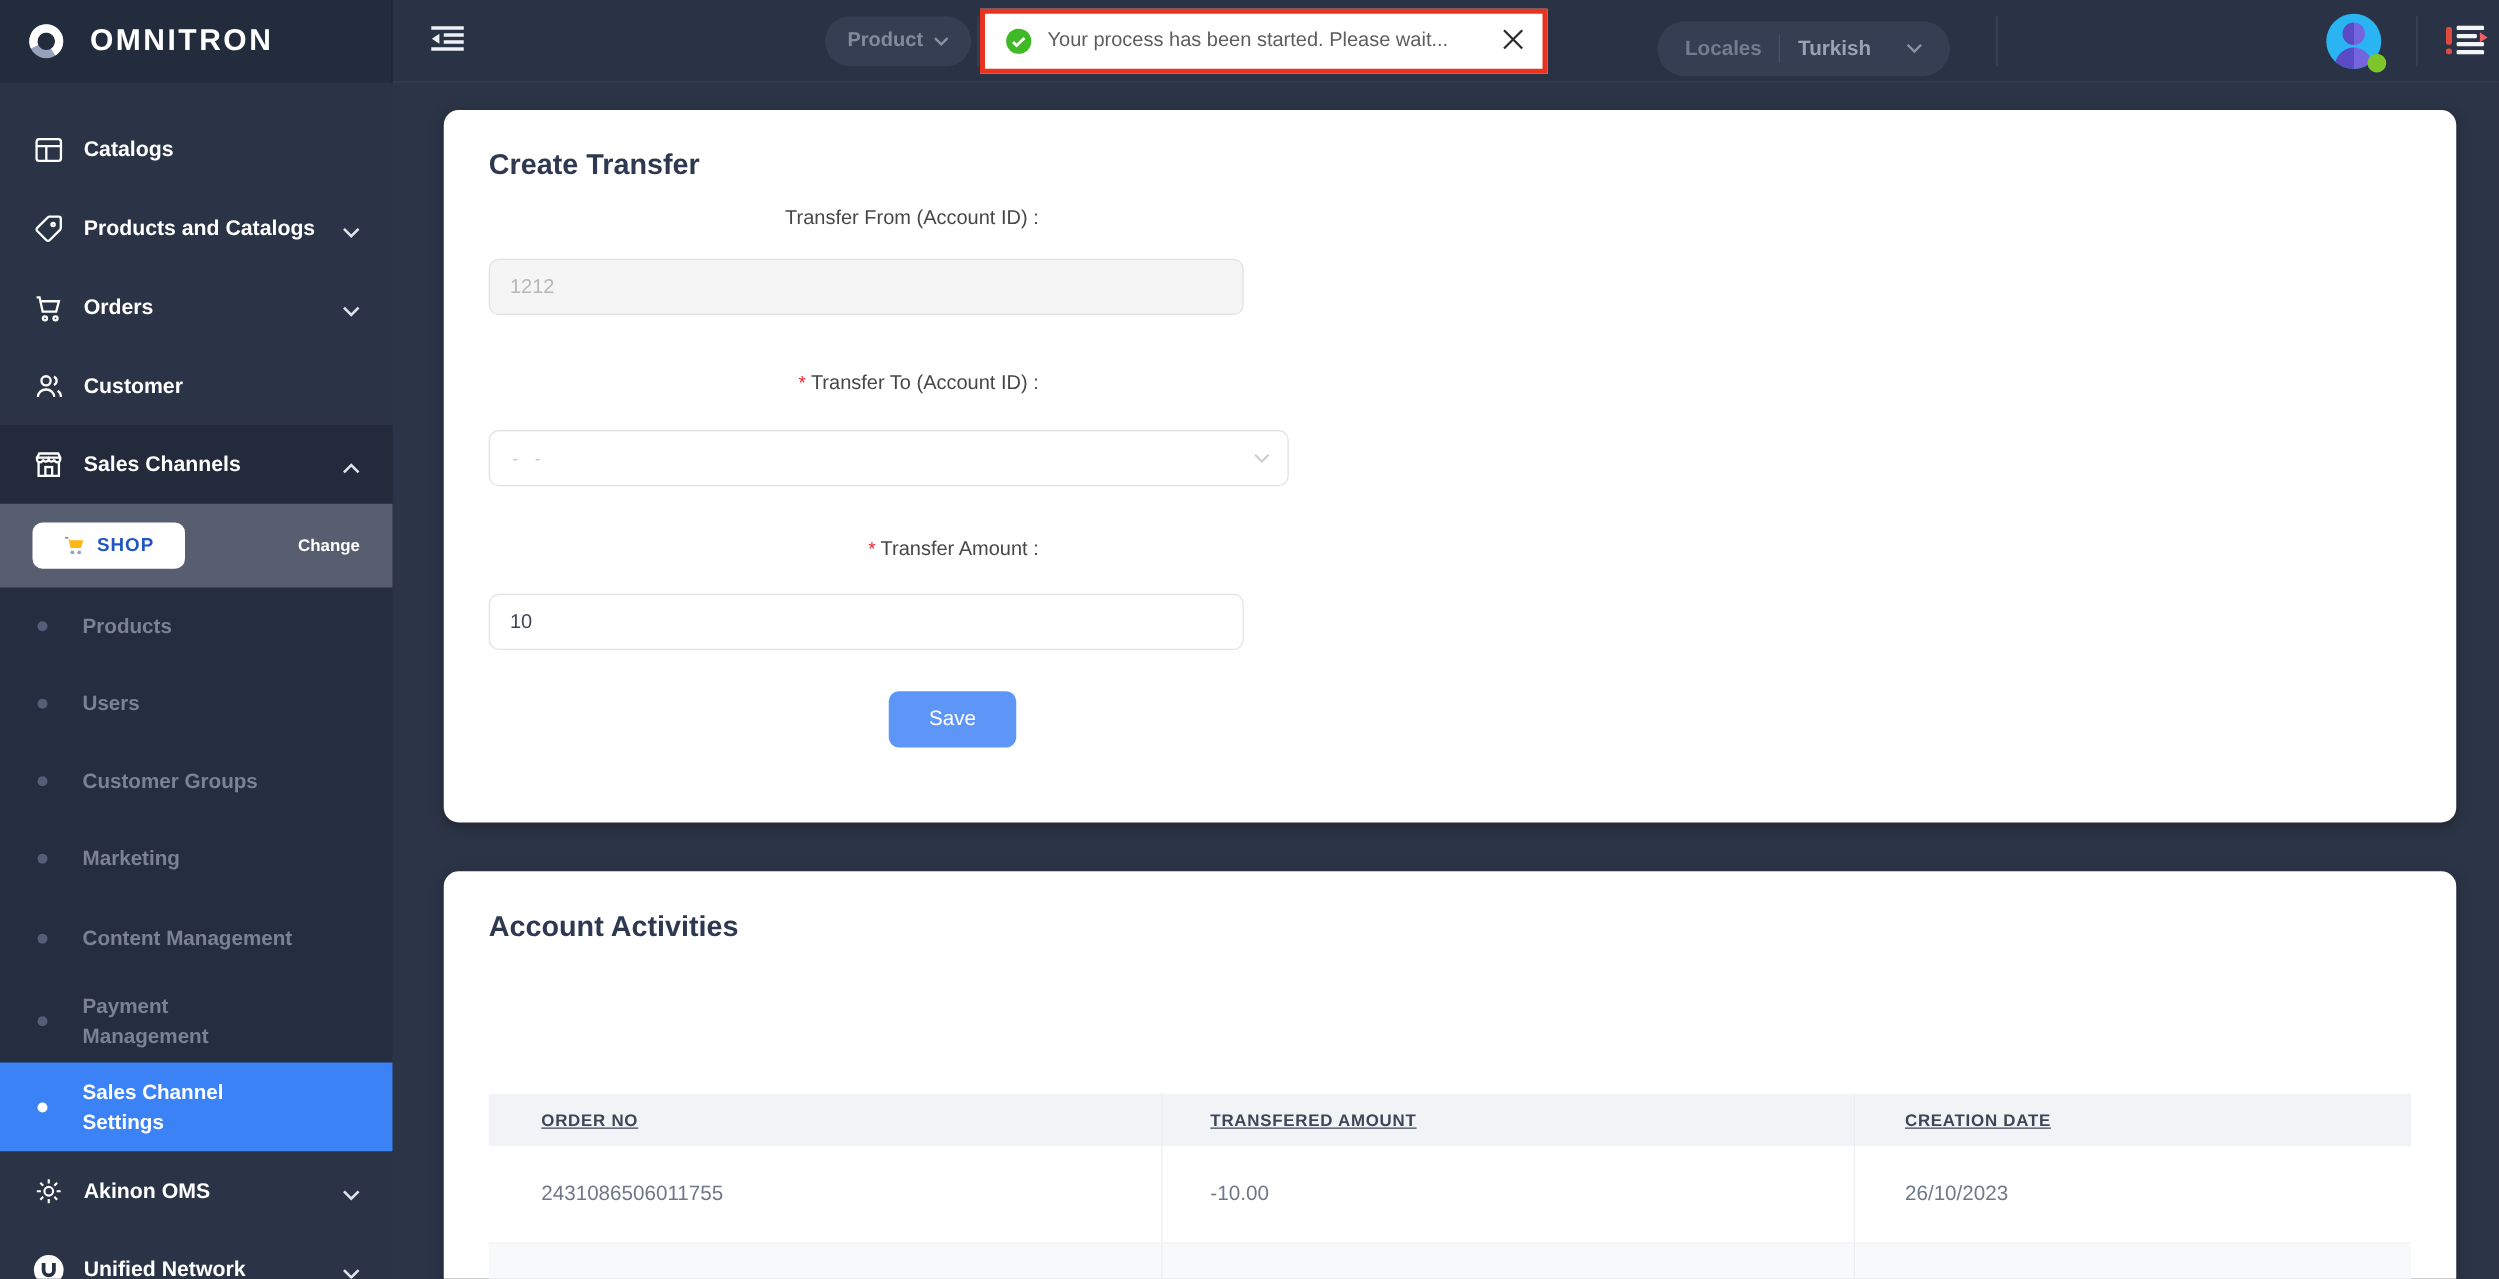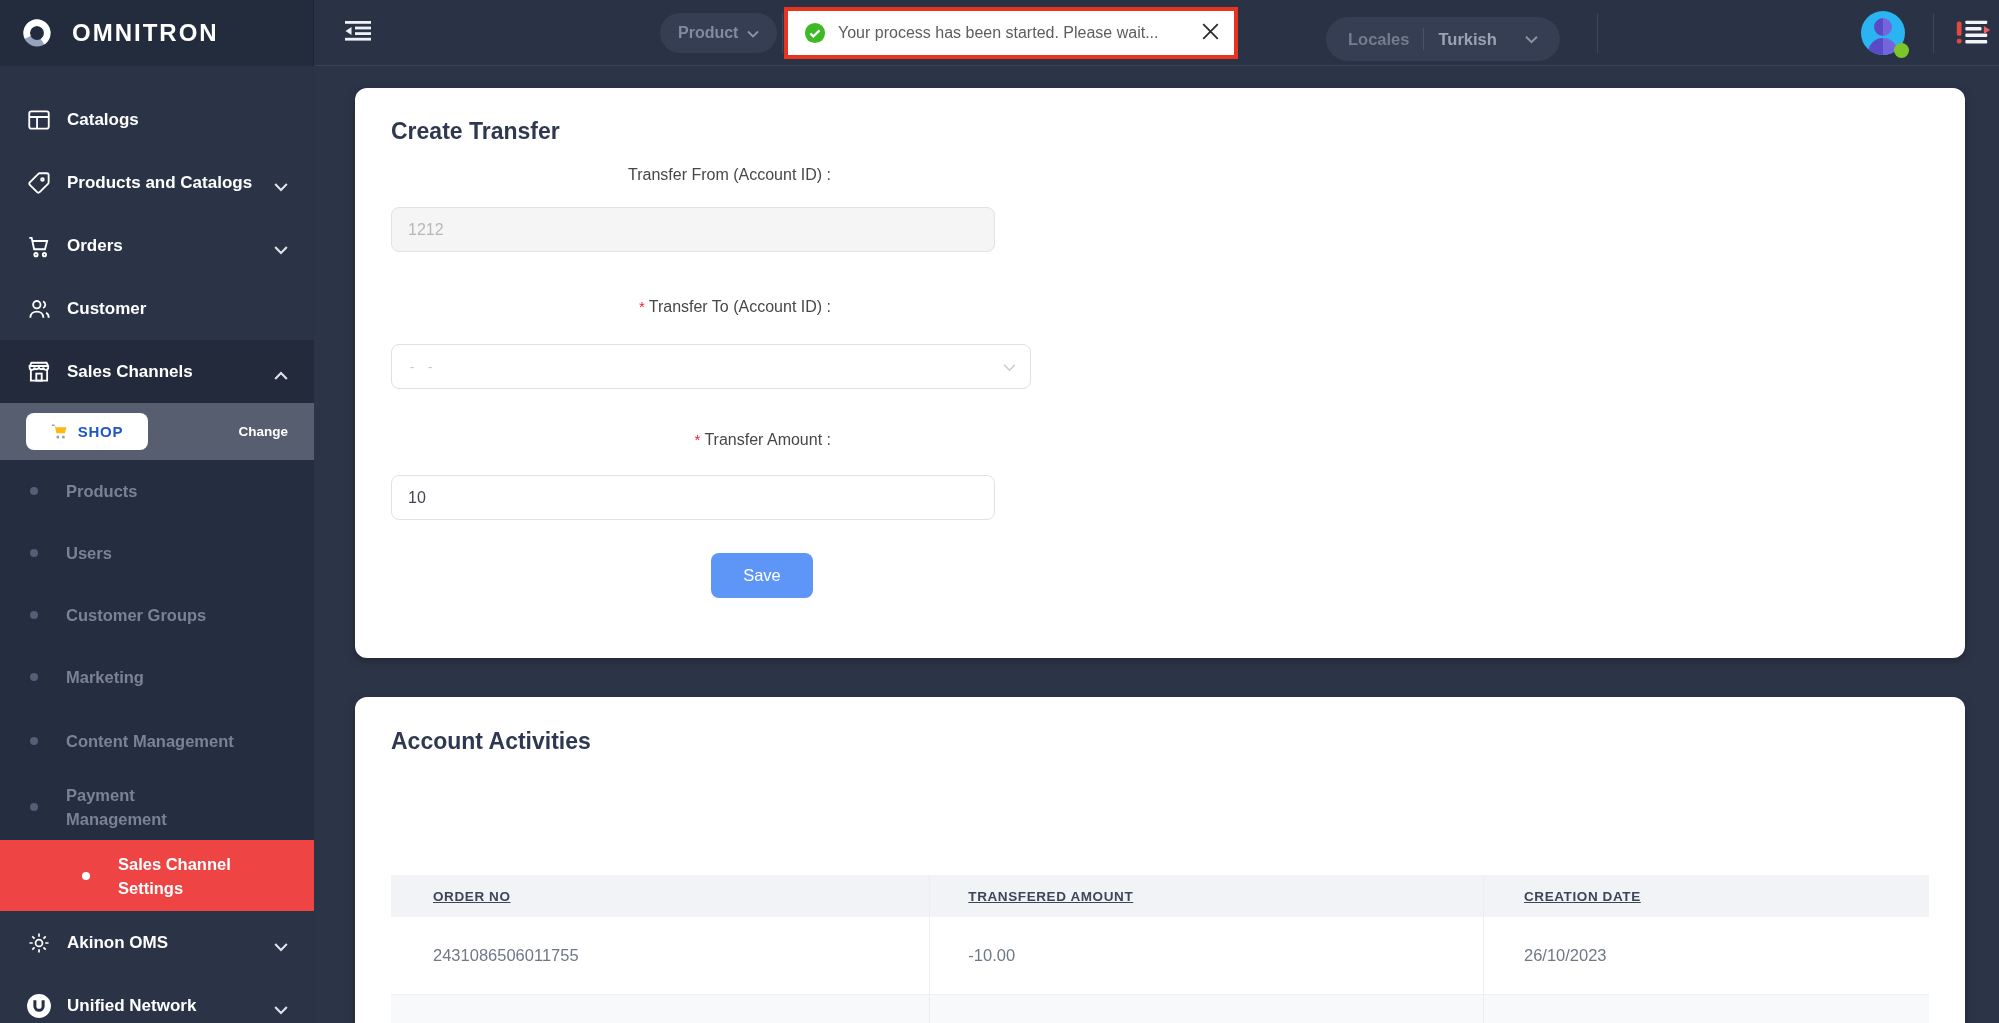--- a/index.html
+++ b/index.html
@@ -25,39 +25,39 @@
   .side-item {
     height:63px; display:flex; align-items:center; padding:0 26px; cursor:pointer;
   }
   .side-item .icn { width:26px; height:26px; flex:0 0 26px; color:#fff; }
   .side-item .lbl { margin-left:15px; font-size:17px; font-weight:bold; color:#fff; }
   .side-item .chev { margin-left:auto; color:#dfe3ea; width:14px; height:10px; }
   .section { background:#252e40; }
   .side-item.parent-active { background:#222a3c; }
 
   .shop-row {
-    height:57px; background:#575e6f; display:flex; align-items:center; padding:0 26px;
+    height:67px; background:#575e6f; display:flex; align-items:center; padding:0 26px;
   }
   .shop-btn {
     width:122px; height:37px; background:#fff; border:none; border-radius:8px;
     display:flex; align-items:center; justify-content:center; gap:9px; cursor:pointer;
   }
   .shop-btn .shop-lbl { color:#1f56c4; font-weight:bold; font-size:15px; letter-spacing:.8px; }
   .change-lbl { margin-left:auto; font-size:13.5px; font-weight:bold; color:#fff; cursor:pointer; }
 
   .sub-item {
     display:flex; align-items:center; padding:0 26px 0 30px; cursor:pointer;
     min-height:62px;
   }
   .sub-item .bullet { width:8px; height:8px; border-radius:50%; background:#575c77; flex:0 0 8px; }
   .sub-item .lbl {
     margin-left:28px; font-size:16.5px; font-weight:bold; color:#7b8295; line-height:24px;
     max-width:170px;
   }
-  .sub-item.active { background:#ef4444; min-height:71px;justify-content:flex-end; }
+  .sub-item.active { background:#3b82f6; min-height:71px; }
   .sub-item.active .bullet { background:#fff; }
   .sub-item.active .lbl { color:#fff; }
   .sub-item.tall { min-height:66px; }
 
   
   .topbar {
     position:absolute; left:314px; top:0; right:0; height:66px;
     background:#2a3345; border-bottom:1px solid rgba(255,255,255,.07);
   }
   .collapse-btn {

